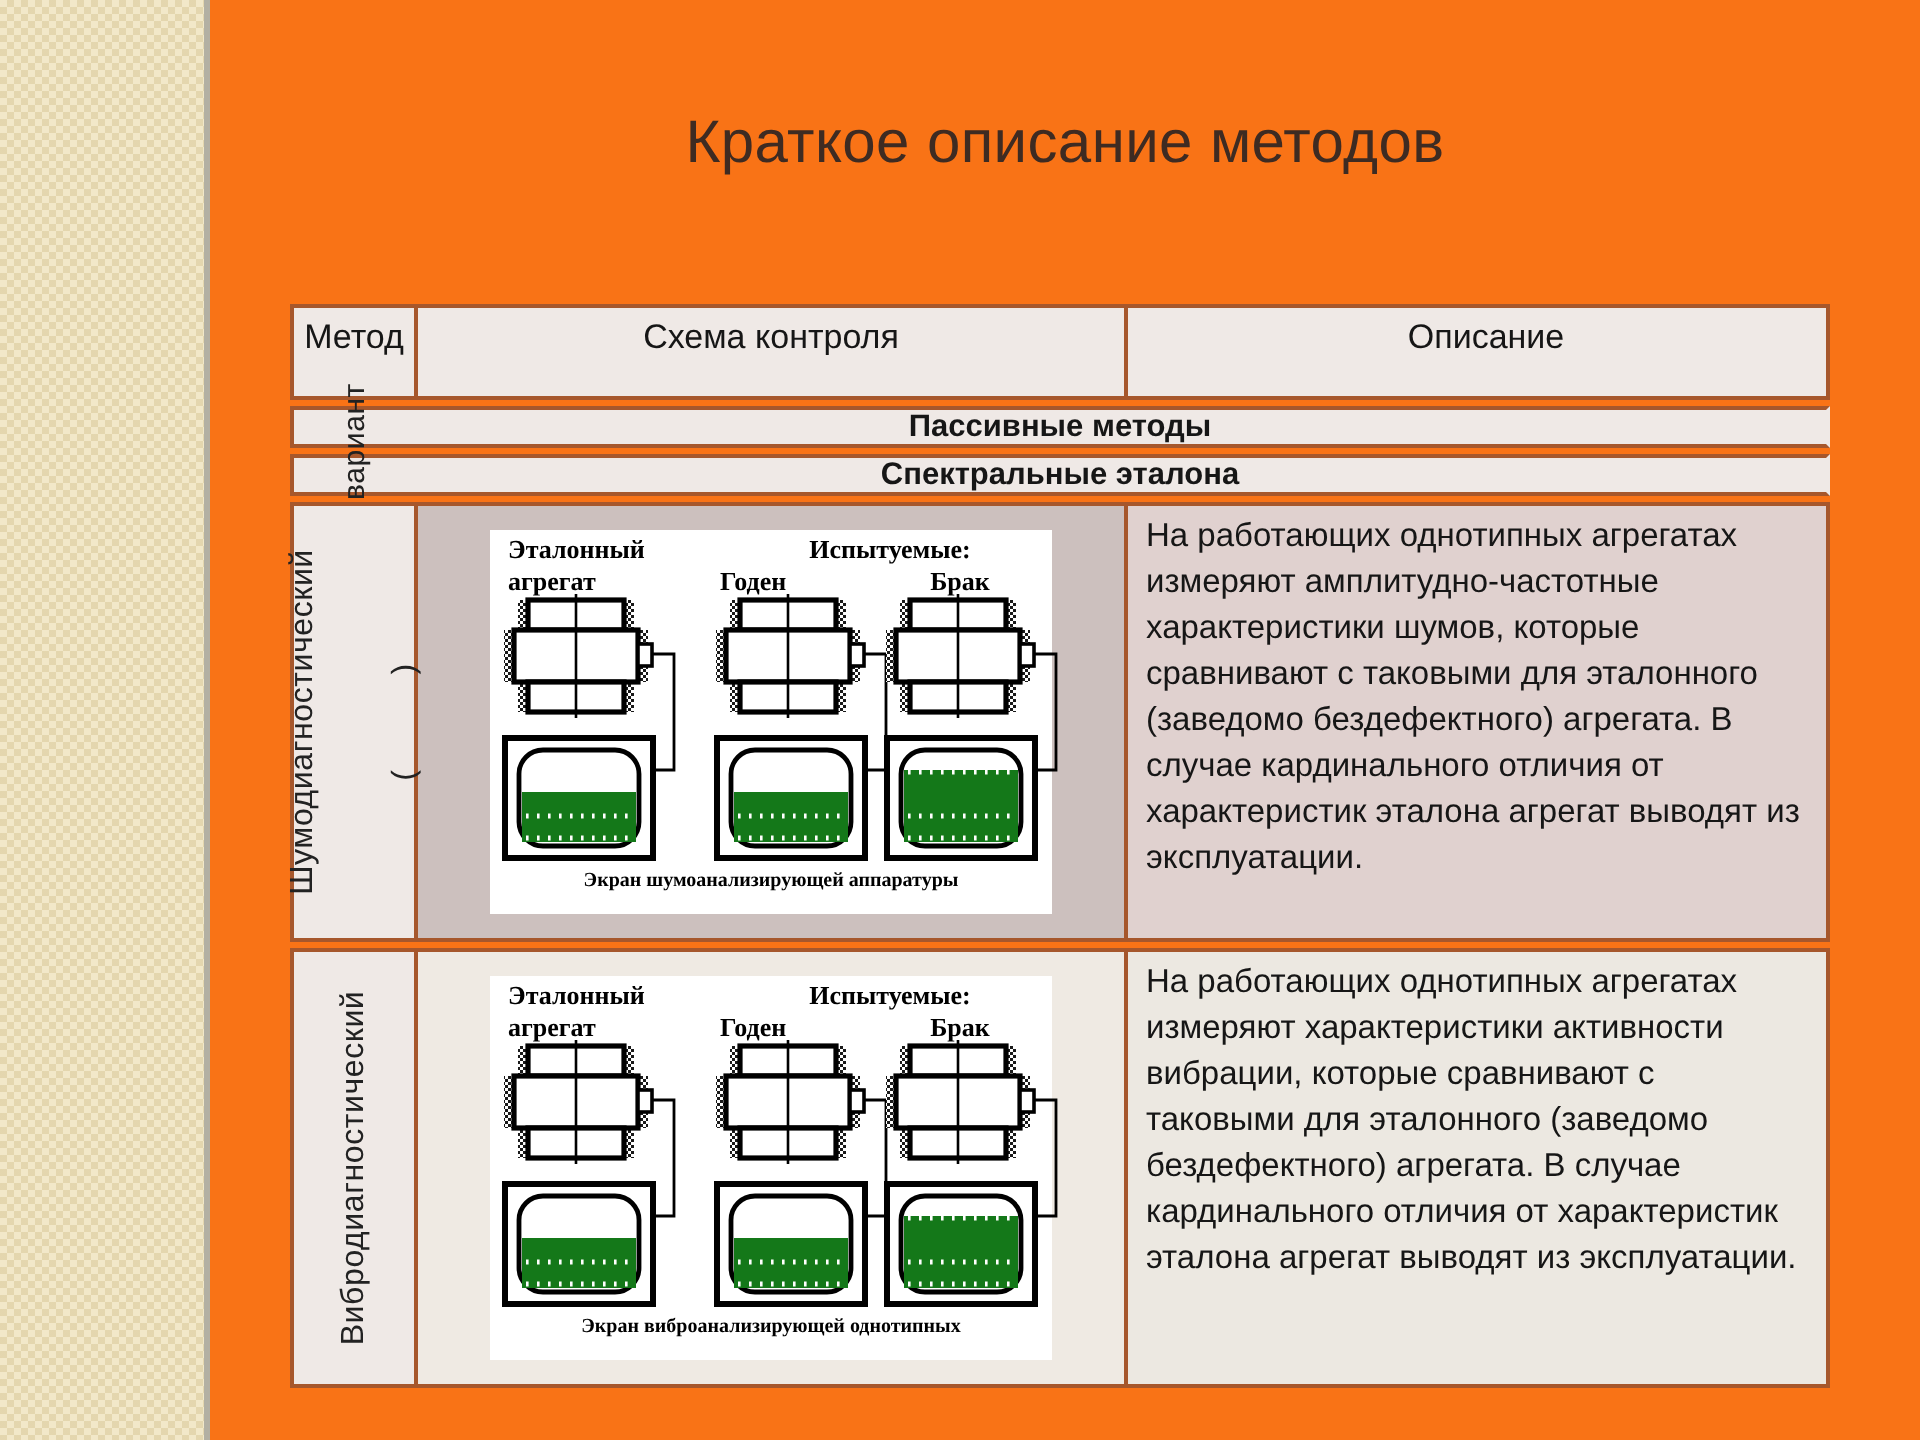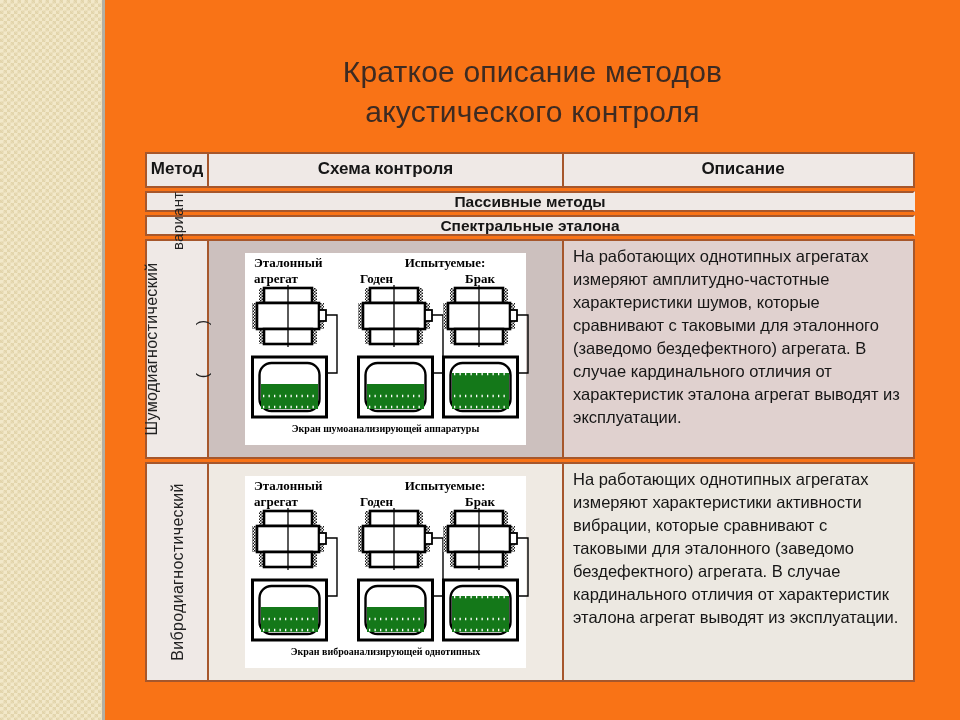--- a/index.html
+++ b/index.html
@@ -30,21 +30,21 @@
     width:770px;color:#161616;
   }
   .tbl col.c1{width:64px}.tbl col.c2{width:355px}.tbl col.c3{width:351px}
   .tbl th,.tbl td{
     box-sizing:border-box;
     border:solid var(--table-border,#a6572c);
     border-width:2px 2px 2px 0;
     background:#efe9e6;vertical-align:top;padding:0;
   }
   .tbl th:first-child,.tbl td:first-child{border-left-width:2px}
-  .tbl th{height:36px;font-size:17px;font-weight:700;padding-top:5px}
+  .tbl th{height:48px;font-size:17px;font-weight:400;padding-top:5px}
   th.th-method{text-align:center}
   th.th-scheme{text-align:center}
   th.th-desc{text-align:center;padding-left:9px}
   tr.grp td{
     height:21px;text-align:center;font-weight:700;font-size:15.5px;
     line-height:17px;border-right-color:transparent;
   }
   tr.r1 > td{height:202px}
   tr.r2 > td{height:212px}
   td.lbl{position:relative;background:#efe9e6}
@@ -130,21 +130,20 @@
       <line class="tick" x1="12" y1="122" x2="66" y2="122"></line>
     </g>
   </defs>
 </svg>
 
 <div class="slide">
   <div class="strip"></div>
 
   <div class="title">
     <span>Краткое описание методов</span><br>
-    <span>акустического контроля</span>
   </div>
 
   <table class="tbl">
     <colgroup>
         <col class="c1">
         <col class="c2">
         <col class="c3">
       </colgroup>
     <tbody>
         <tr>

